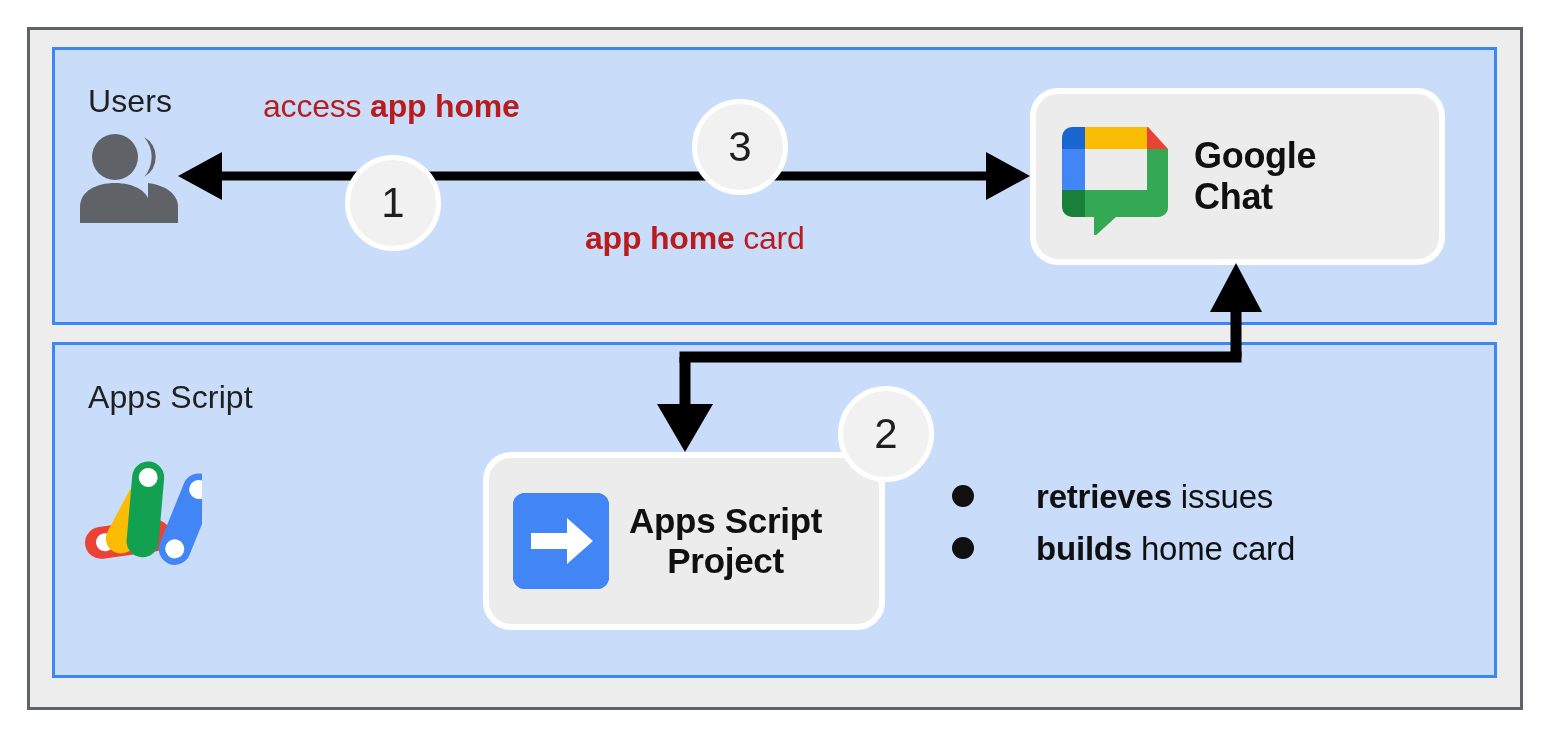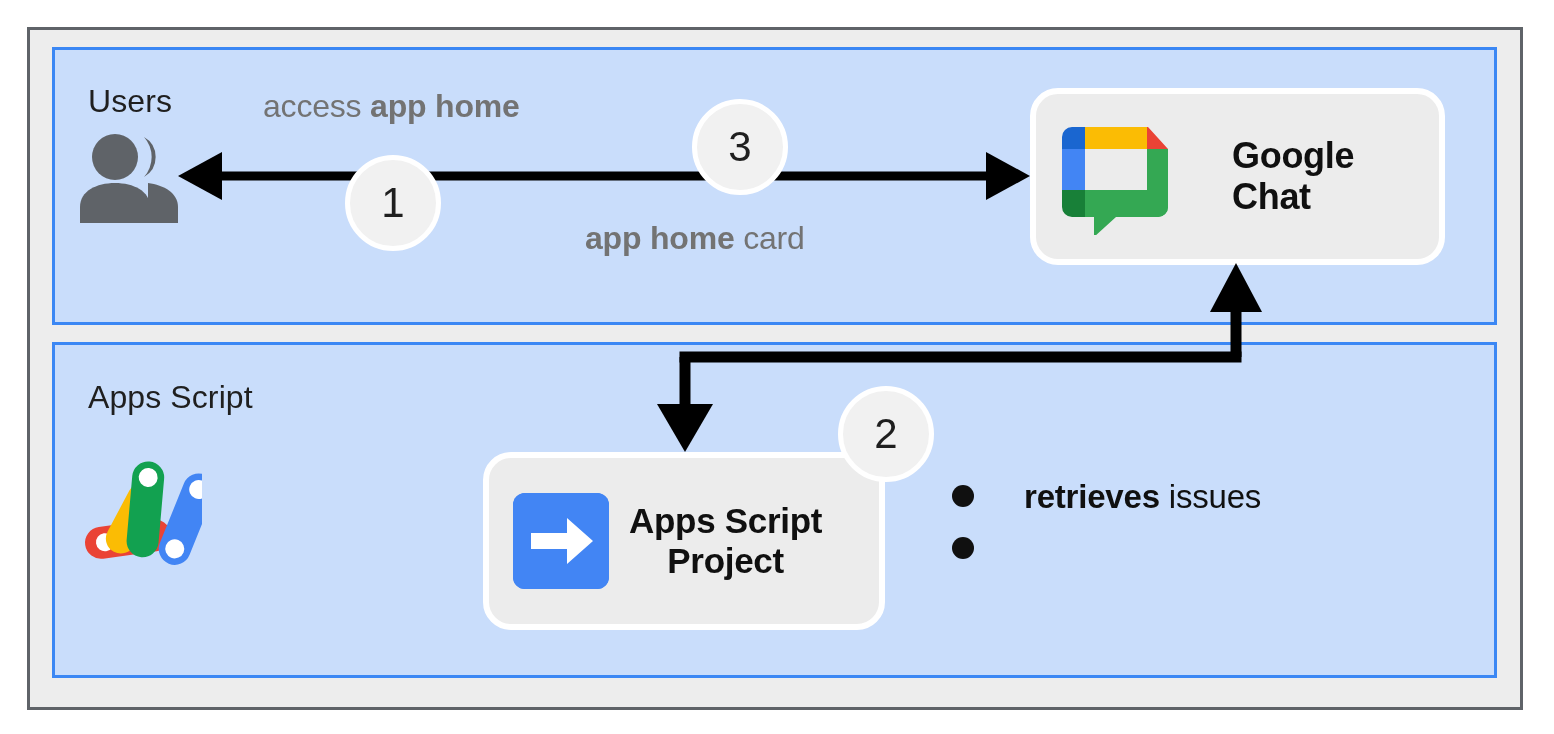--- a/index.html
+++ b/index.html
@@ -23,21 +23,21 @@
 
   
   .people-icon{position:absolute;left:78px;top:133px;width:102px;height:92px;}
 
   
   .appsscript-logo{position:absolute;left:78px;top:443px;width:124px;height:122px;}
 
   
   .card{position:absolute;background:#ececec;border:6px solid #ffffff;
     border-radius:28px;box-sizing:border-box;display:flex;align-items:center;}
-  .card-chat{left:1030px;top:88px;width:415px;height:177px;padding-left:18px;gap:38px;}
+  .card-chat{left:1030px;top:88px;width:415px;height:177px;padding-left:18px;}
   .card-project{left:483px;top:452px;width:402px;height:178px;padding-left:24px;}
 
   .card-logo{flex:0 0 auto;}
   .card-title{color:#101010;font-weight:700;font-size:36px;line-height:1.13;
     letter-spacing:-.3px;margin-left:22px;white-space:pre-line;}
   .card-project .card-title{text-align:center;margin-left:20px;font-size:35px;}
 
   
   .chat-logo{position:relative;width:118px;height:116px;}
   
@@ -49,30 +49,30 @@
   
   .badge{position:absolute;border-radius:50%;background:#f1f1f1;
     border:5px solid #ffffff;box-sizing:border-box;
     display:flex;align-items:center;justify-content:center;
     color:#1f1f1f;font-size:42px;font-weight:400;}
   .badge-1{left:345px;top:155px;width:96px;height:96px;}
   .badge-3{left:692px;top:99px;width:96px;height:96px;}
   .badge-2{left:838px;top:386px;width:96px;height:96px;}
 
   
-  .edge-label{position:absolute;color:#737373;font-size:32px;line-height:1;
+  .edge-label{position:absolute;color:#b91c1c;font-size:32px;line-height:1;
     white-space:nowrap;letter-spacing:-.2px;}
   .edge-label b{font-weight:700;}
   .edge-label .reg{font-weight:400;}
   .label-access{left:263px;top:90px;}
   .label-card{left:585px;top:222px;text-align:right;}
 
   
   .bullets{position:absolute;left:952px;top:470px;}
-  .bullet-row{display:flex;align-items:center;height:52px;}
+  .bullet-row{display:flex;align-items:center;height:52px;gap:12px;}
   .bullet-dot{width:22px;height:22px;border-radius:50%;background:#101010;flex:0 0 auto;}
   .bullet-text{margin-left:50px;color:#101010;font-size:33px;line-height:1;
     white-space:nowrap;letter-spacing:-.2px;font-weight:400;}
   .bullet-text b{font-weight:700;}
 </style>
 </head>
 <body>
 
 <div id="stage">
 
@@ -197,16 +197,17 @@
     <b>app home</b><span class="reg"> card</span>
   </div>
 
   <div class="bullets">
     <div class="bullet-row">
       <span class="bullet-dot"></span>
       <span class="bullet-text"><b>retrieves</b><span> issues</span></span>
     </div>
     <div class="bullet-row">
       <span class="bullet-dot"></span>
+      <span class="bullet-text"><b>builds</b><span> home card</span></span>
     </div>
   </div>
 
 </div>
 
 </body></html>

